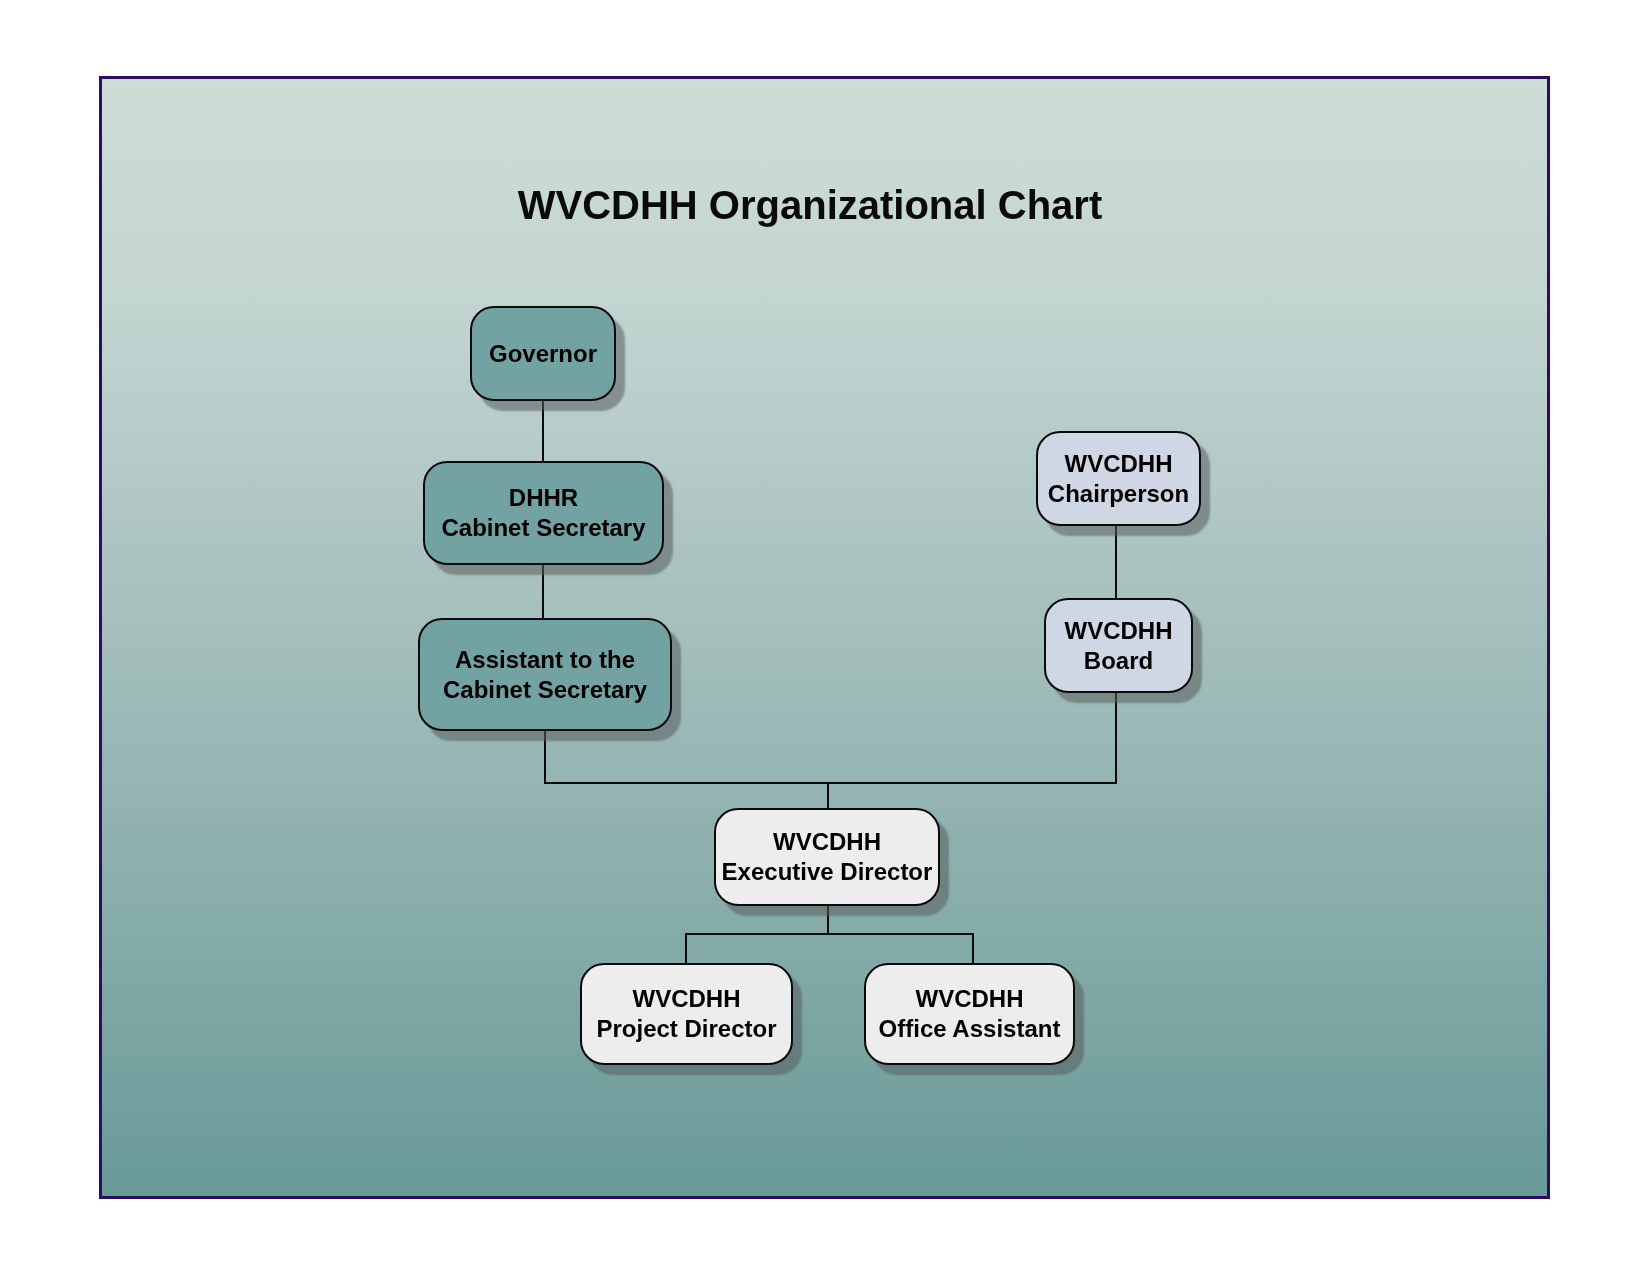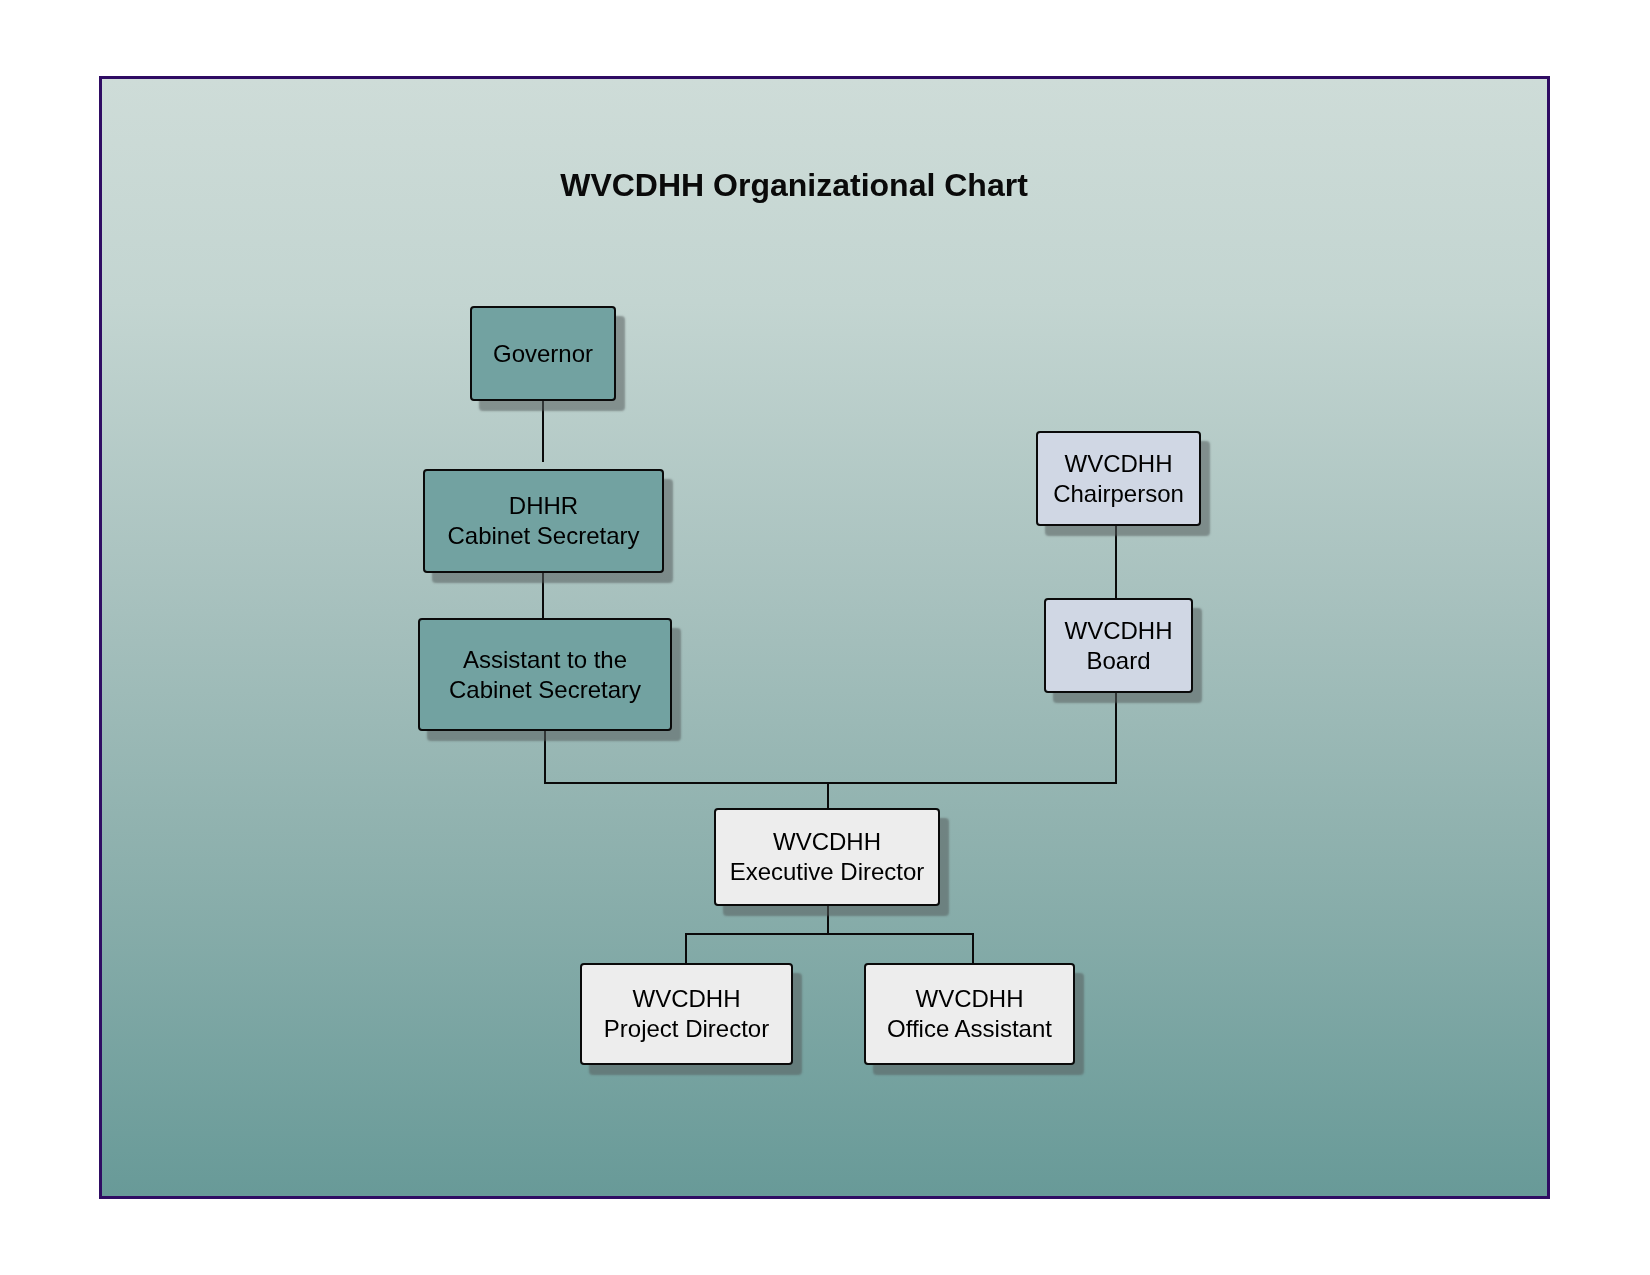--- a/index.html
+++ b/index.html
@@ -23,48 +23,48 @@
     height: 1123px;
     box-sizing: border-box;
     border: 3px solid #2f0c63;
     background: linear-gradient(180deg, #cedcd8 0%, #c3d5d1 20%, #a9c2bf 45%, #8db0ad 70%, #689a98 100%);
   }
   .chart-title {
     position: absolute;
     left: 692px;
     top: 88px;
     transform: translateX(-50%);
-    margin: 0;
-    font-size: 32px;
+    margin: 16px;
+    font-size: 40px;
     font-weight: bold;
     color: #0a0a0a;
     white-space: nowrap;
   }
   .node {
     position: absolute;
     box-sizing: border-box;
     border: 2px solid #0a0a0a;
-    border-radius: 4px;
+    border-radius: 24px;
     display: flex;
     align-items: center;
     justify-content: center;
     text-align: center;
     font-size: 24px;
-    font-weight: normal;
+    font-weight: bold;
     line-height: 1.25;
     color: #000000;
     box-shadow: 9px 10px 2px rgba(85, 92, 92, 0.55);
   }
   .node-label { white-space: pre-line; }
   .teal { background: #72a2a1; }
   .blue { background: #d0d7e4; }
   .gray { background: #ededed; }
 
   .n-governor    { left: 368px; top: 227px; width: 146px; height: 95px; }
-  .n-dhhr        { left: 321px; top: 390px; width: 241px; height: 104px; }
+  .n-dhhr        { left: 321px; top: 382px; width: 241px; height: 104px; }
   .n-assistant   { left: 316px; top: 539px; width: 254px; height: 113px; text-align: center; }
   .n-chairperson { left: 934px; top: 352px; width: 165px; height: 95px; }
   .n-board       { left: 942px; top: 519px; width: 149px; height: 95px; }
   .n-exec        { left: 612px; top: 729px; width: 226px; height: 98px; }
   .n-project     { left: 478px; top: 884px; width: 213px; height: 102px; }
   .n-office      { left: 762px; top: 884px; width: 211px; height: 102px; }
 
   .edge {
     position: absolute;
     background: #0a0a0a;

